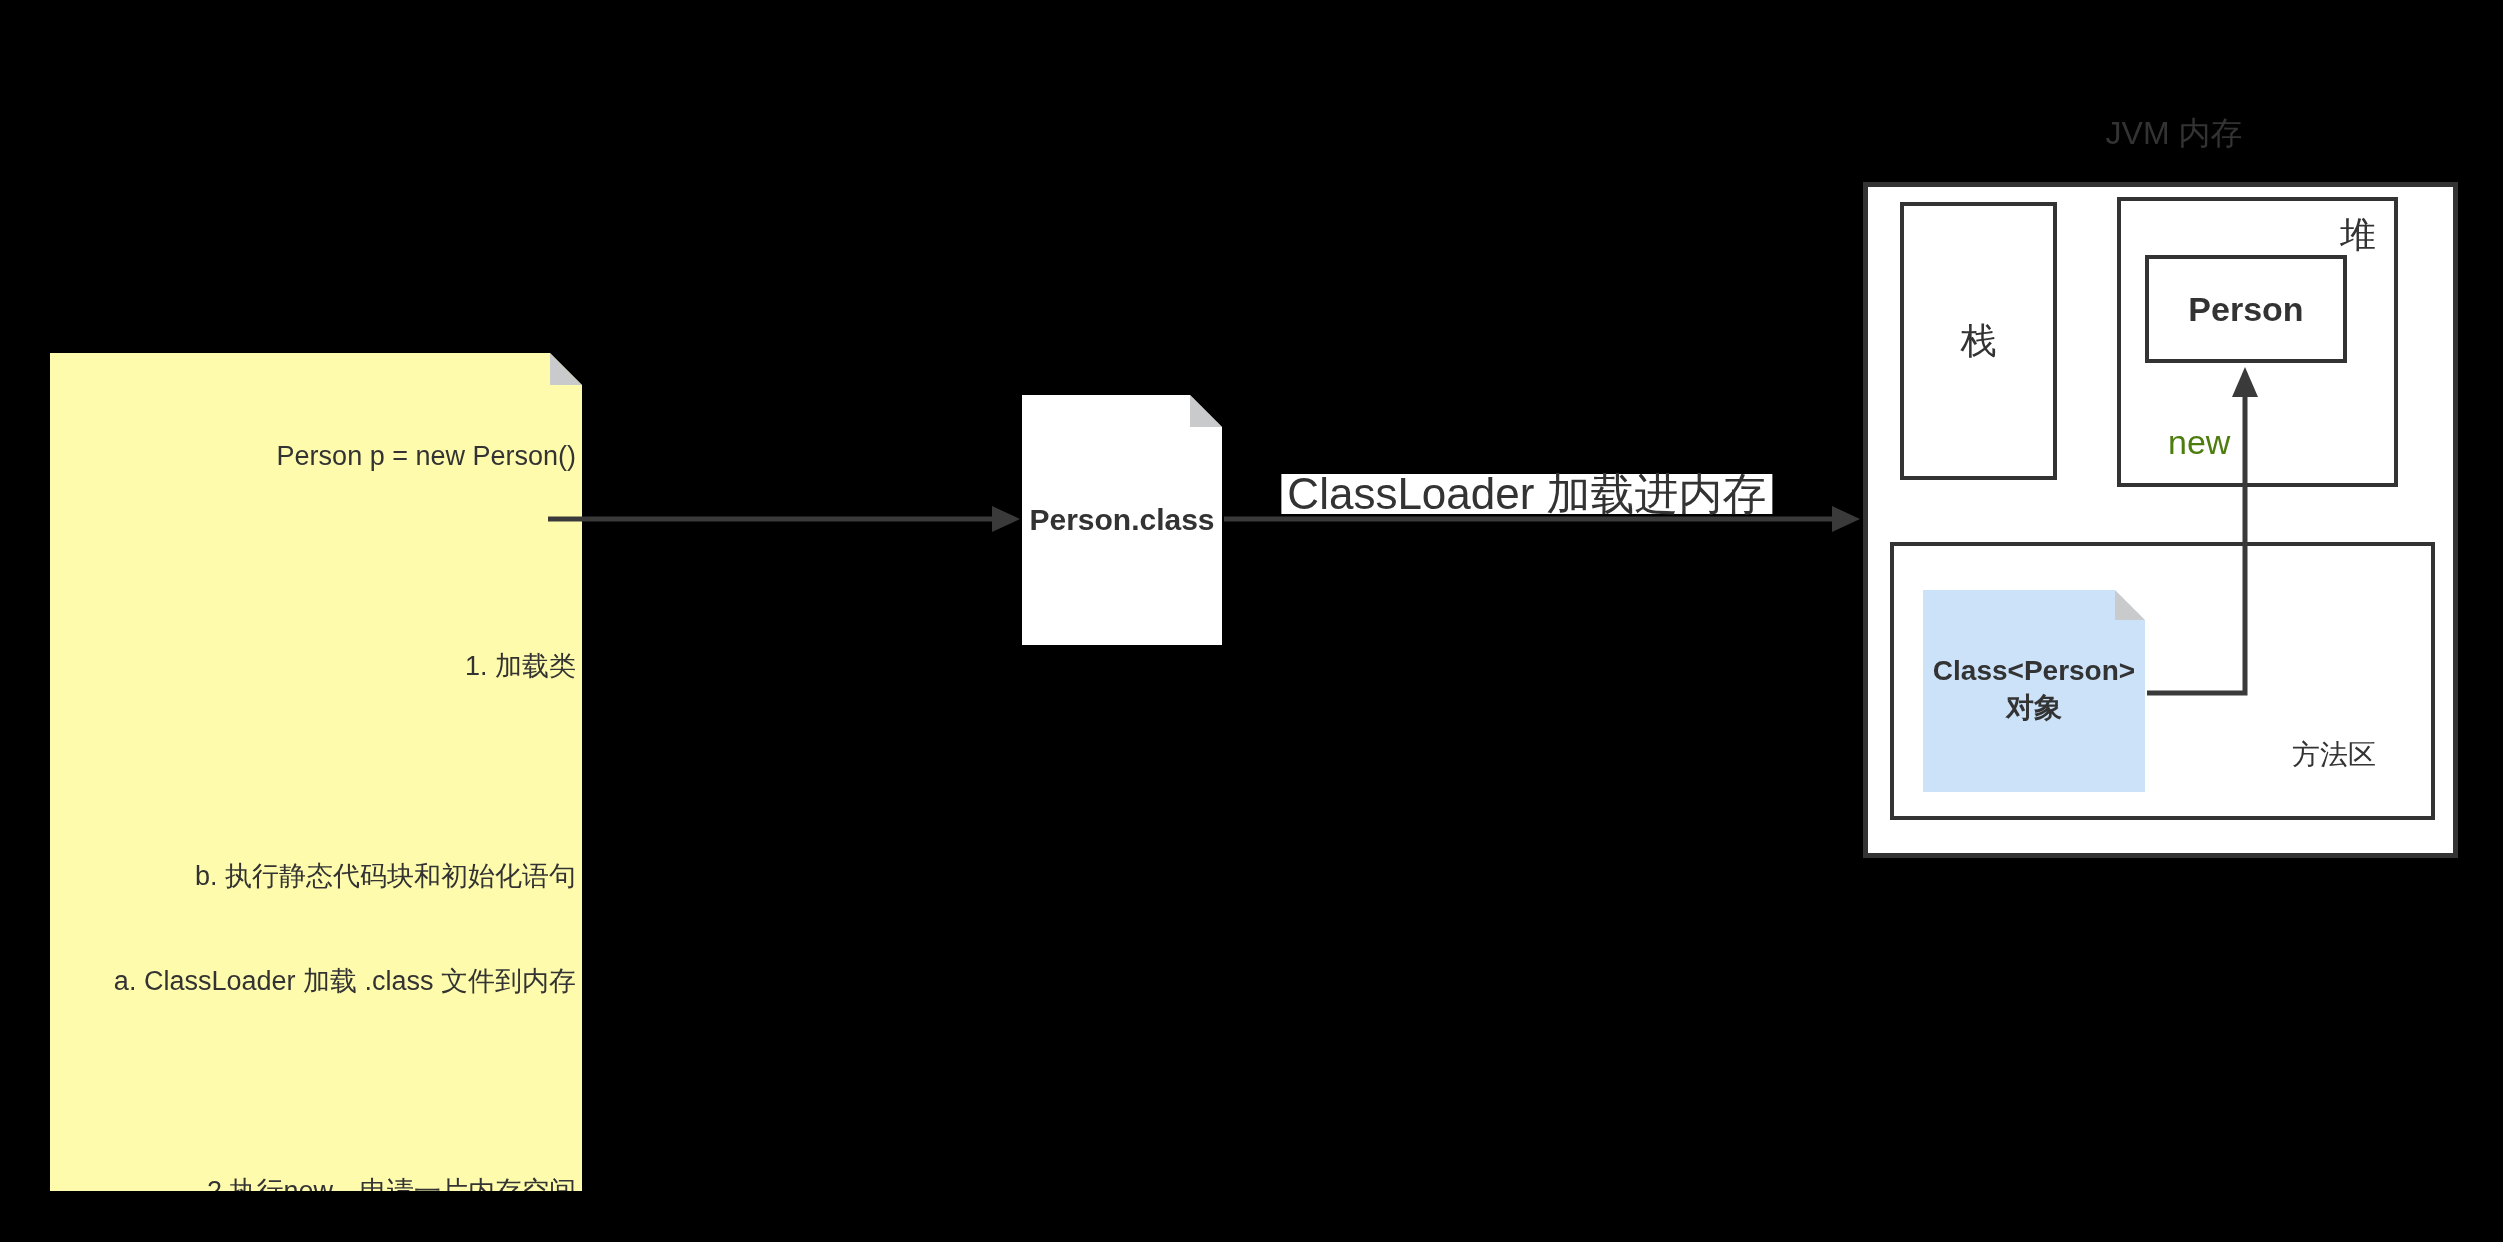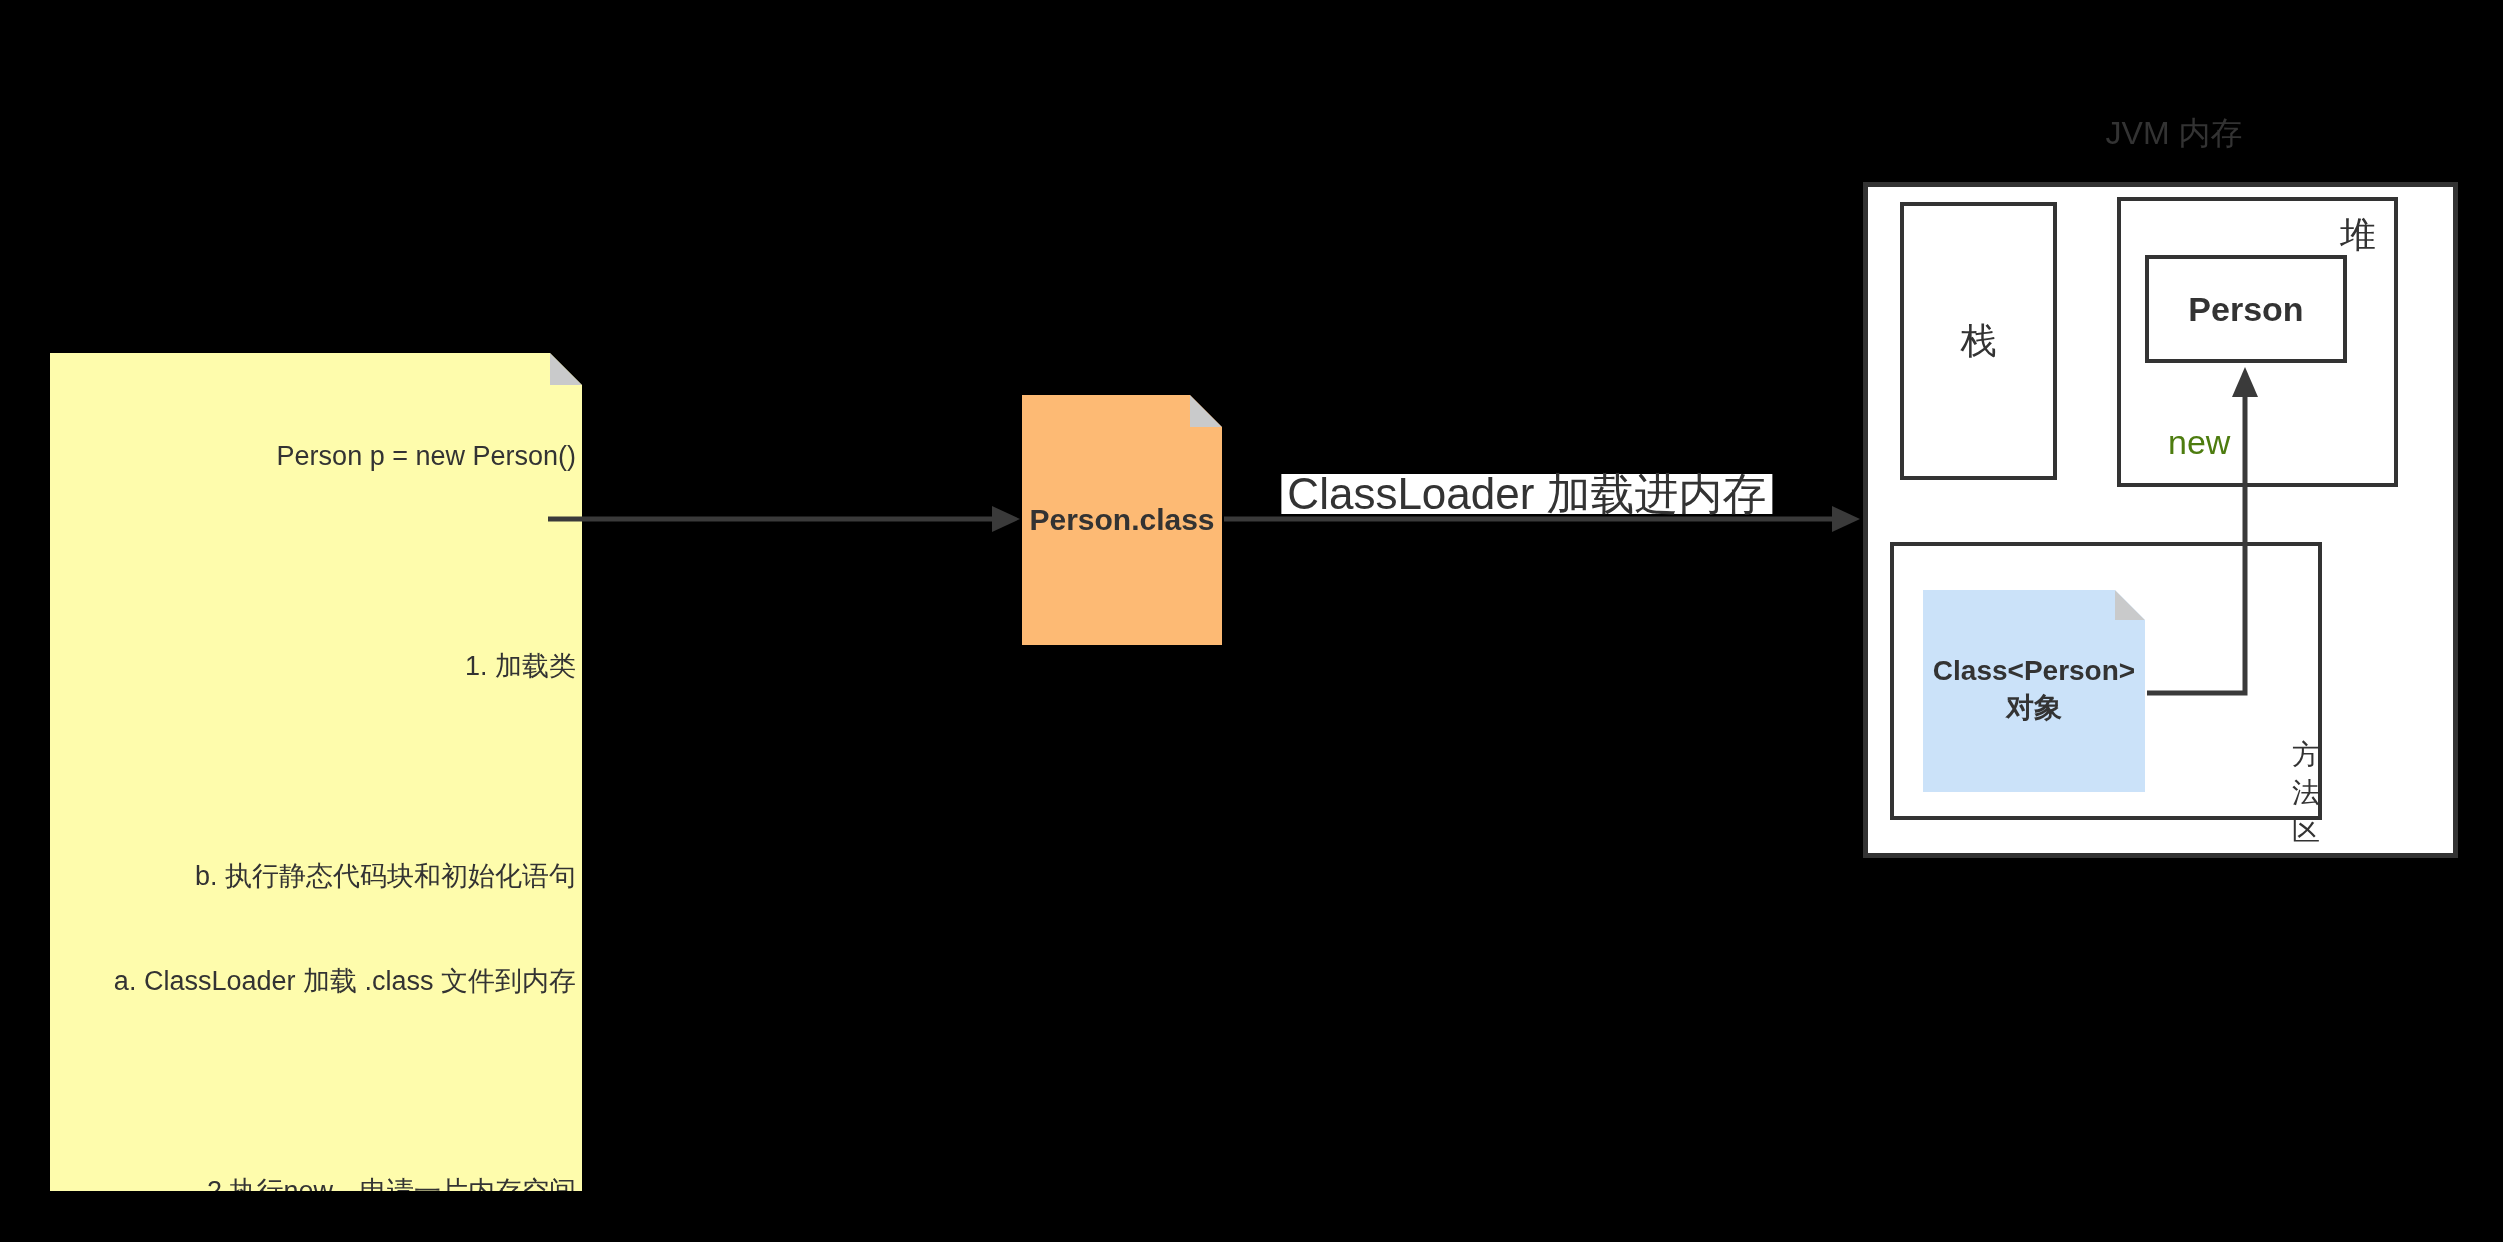--- a/index.html
+++ b/index.html
@@ -24,21 +24,21 @@
     clip-path:polygon(0 0, 100% 100%, 0 100%);
   }
   .note-text{
     position:absolute;left:20px;top:16px;right:6px;
     font-size:27px;line-height:35px;white-space:pre;color:#333;
   }
   .note-line{height:35px;}
   
   .file{
     position:absolute;left:1022px;top:395px;width:200px;height:250px;
-    background:#fdba74;
+    background:#ffffff;
     clip-path:polygon(0 0, calc(100% - 32px) 0, 100% 32px, 100% 100%, 0 100%);
     display:flex;align-items:center;justify-content:center;
   }
   .file .fold{width:32px;height:32px;}
   .file-label{font-size:30px;font-weight:bold;color:#333;}
   
   .edge-label{
     position:absolute;left:1527px;top:494px;transform:translate(-50%,-50%);
     background:#FFFFFF;color:#333;
     font-size:44px;line-height:36px;padding:2px 6px;white-space:nowrap;
@@ -56,21 +56,21 @@
   .inner-box{position:absolute;box-sizing:border-box;border:4px solid #333;background:#fff;}
   .stack-box{left:32px;top:15px;width:157px;height:278px;
     display:flex;align-items:center;justify-content:center;}
   .stack-label{font-size:36px;color:#333;}
   .heap-box{left:249px;top:10px;width:281px;height:290px;}
   .heap-label{position:absolute;right:18px;top:10px;font-size:36px;color:#333;}
   .person-box{left:24px;top:54px;width:202px;height:108px;
     display:flex;align-items:center;justify-content:center;}
   .person-label{font-size:34px;font-weight:bold;color:#333;}
   .new-label{position:absolute;left:47px;top:222px;font-size:34px;color:#4d7c0f;}
-  .method-box{left:22px;top:355px;width:432px;height:278px;}
+  .method-box{left:22px;top:355px;width:545px;height:278px;}
   .method-label{position:absolute;left:398px;top:190px;font-size:28px;color:#333;}
   
   .class-sticky{
     position:absolute;left:29px;top:44px;width:222px;height:202px;
     background:#CBE2F9;
     clip-path:polygon(0 0, calc(100% - 30px) 0, 100% 30px, 100% 100%, 0 100%);
     text-align:center;
   }
   .class-sticky .fold{width:30px;height:30px;}
   .sticky-text{

